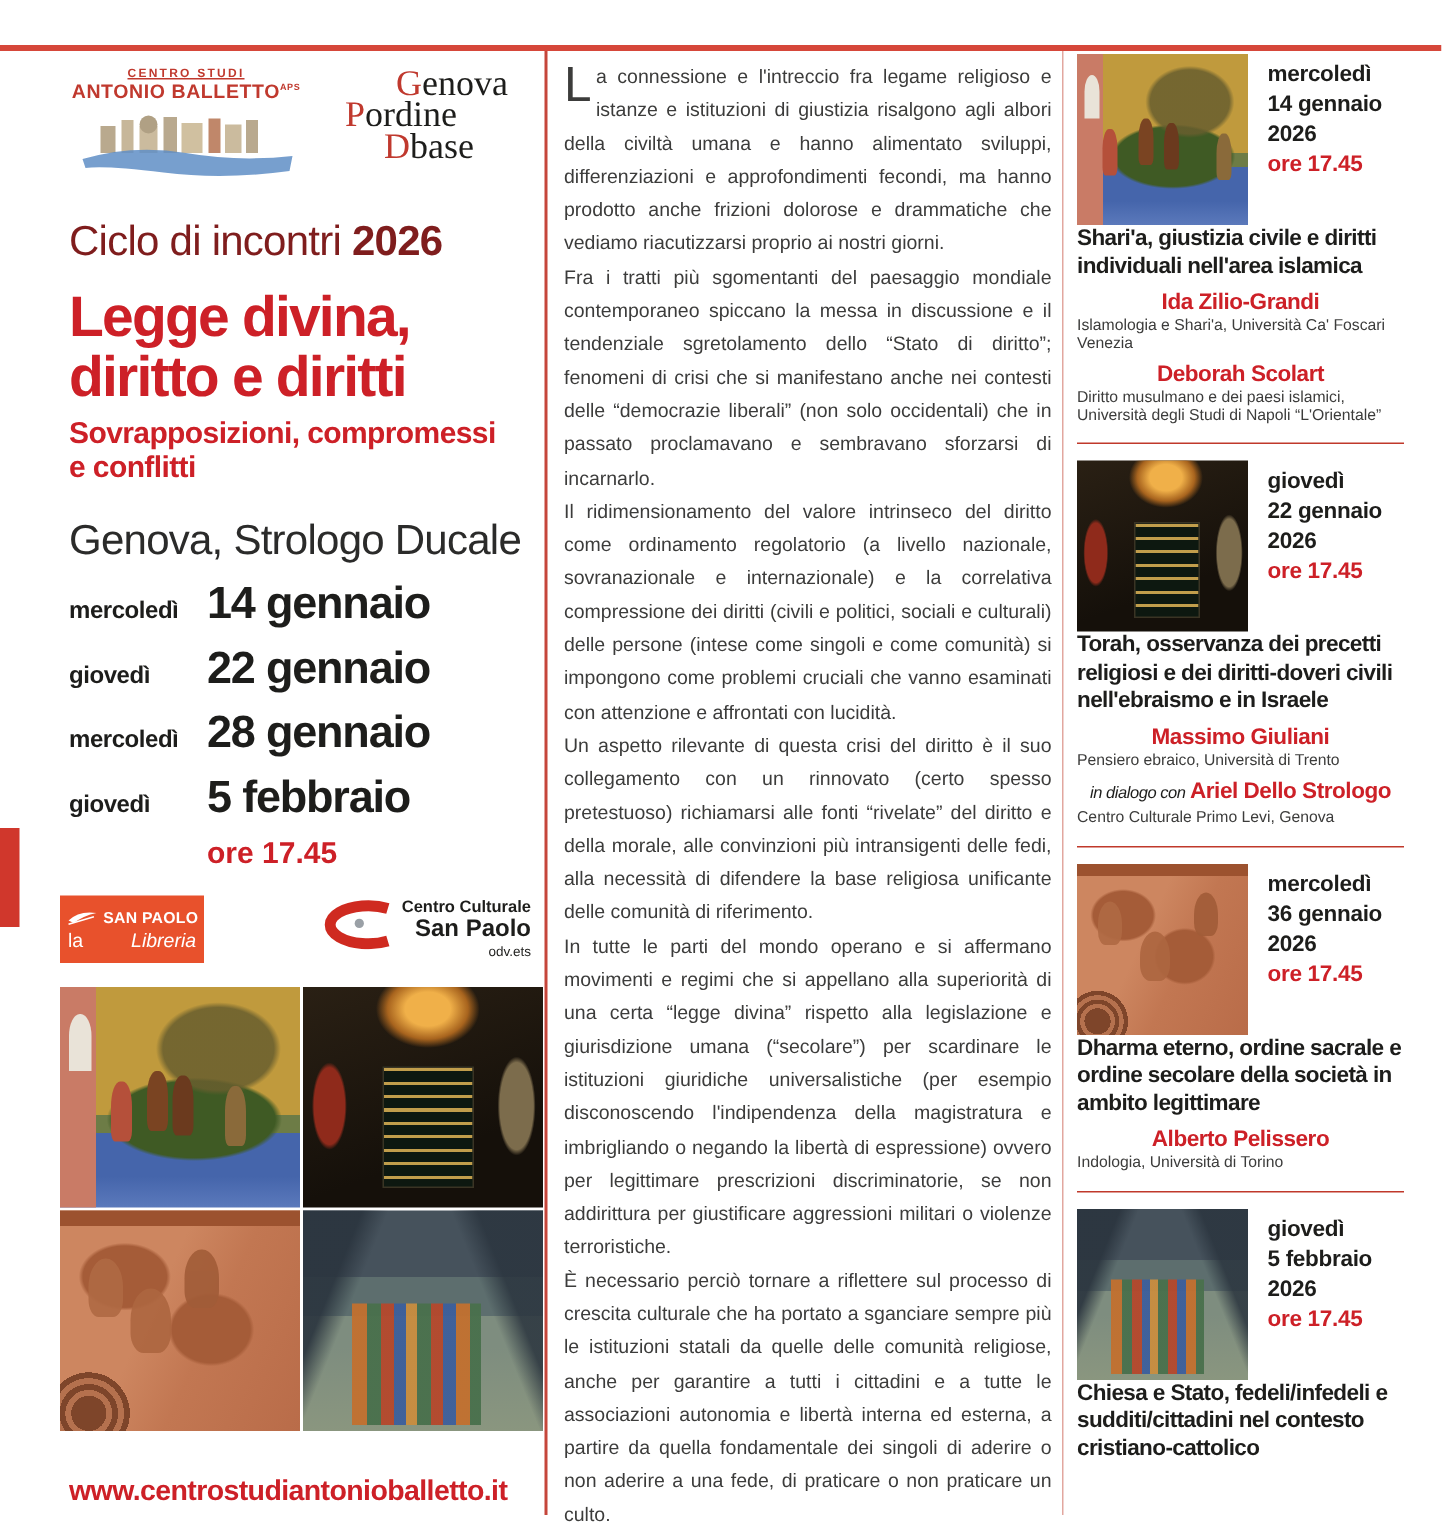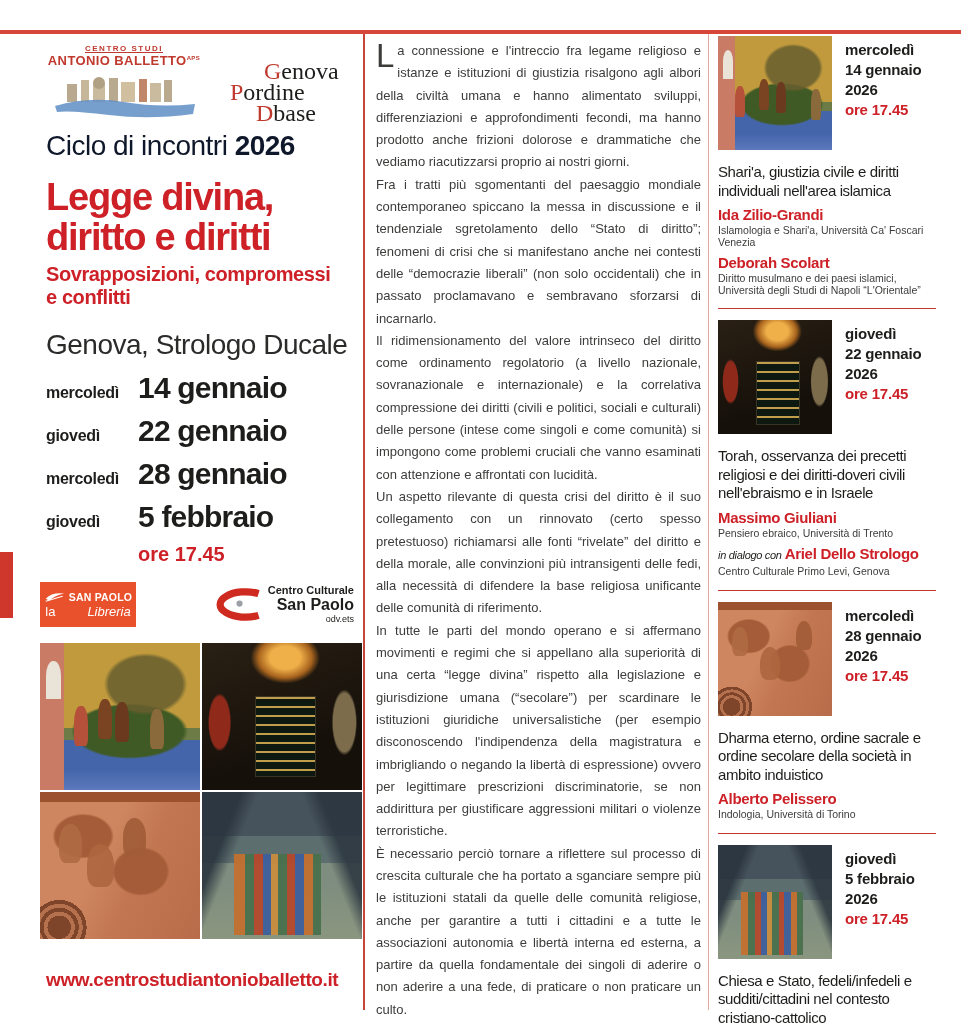--- a/index.html
+++ b/index.html
@@ -19,27 +19,27 @@
   .col-left  { position:absolute; left:46px;  top:44px; width:302px; }
   .col-mid   { position:absolute; left:376px; top:40px; width:325px; }
   .col-right { position:absolute; left:718px; top:36px; width:218px; }
 
   
   .logos-row { display:flex; gap:28px; align-items:flex-start; height:86px; }
   .logo-balletto { width:156px; text-align:center; }
   .lb-line1 { font-size:8px;  letter-spacing:1.5px; color:#c0392e; font-weight:bold;text-decoration:underline; }
   .lb-line2 { font-size:13px; letter-spacing:.4px;  color:#c0392e; font-weight:bold; }
   .lb-aps   { font-size:6px; vertical-align:super; color:#c0392e; font-weight:bold; }
-  .logo-palazzo { font-family:"Liberation Serif", serif; font-size:24px; line-height:21px; margin-top:17px; color:#1d1d1b; }
+  .logo-palazzo { font-family:"Liberation Serif", serif; font-size:24px; line-height:21px; margin-top:2px; color:#1d1d1b; }
   .lp-l1 { margin-left:34px; }
   .lp-l2 { margin-left:0; }
   .lp-l3 { margin-left:26px; }
   .red-init { color:#c0392e; }
 
-  .series { font-size:28px; letter-spacing:-.5px; color:#0f172a; }
+  .series { margin-top:15px; font-size:28px; letter-spacing:-.5px; color:#7f1d1d; }
   .series b { font-weight:bold; }
 
   .main-title { margin-top:15px; color:#cd2027; font-weight:bold;
                 font-size:38px; line-height:40px; letter-spacing:-1.2px; }
   .sub-title  { margin-top:6px; color:#cd2027; font-weight:bold;
                 font-size:20px; line-height:23px; letter-spacing:-.4px; }
 
   .venue { margin-top:20px; font-size:28px; letter-spacing:-.5px; color:#2b2b2a; }
 
   .dates { margin-top:10px; }
@@ -48,21 +48,21 @@
   .date-label { font-size:30px; font-weight:bold; letter-spacing:-.8px; }
   .time-left  { margin-left:92px; margin-top:2px; font-size:20px; font-weight:bold; color:#cd2027; }
 
   .sponsor-row { margin-top:16px; margin-left:-6px; width:314px;
                  display:flex; justify-content:space-between; align-items:center; }
   .sp-box { width:96px; height:45px; background:#e8512c; color:#fff;
             display:flex; flex-direction:column; align-items:center; justify-content:center; }
   .sp-box-top { display:flex; align-items:center; gap:3px; font-size:10.5px; font-weight:bold; letter-spacing:.2px; }
   .sp-box-bottom { font-size:13px; margin-top:1px; }
   .sp-box-bottom .it { font-style:italic;margin-left:32px; }
-  .logo-ccsp { display:flex; align-items:center; gap:4px; }
+  .logo-ccsp { display:flex; align-items:flex-start; gap:4px; }
   .ccsp-text { text-align:right; line-height:1; }
   .ccsp-l1 { font-size:11px; font-weight:bold; }
   .ccsp-l2 { font-size:16px; font-weight:bold; margin-top:1px; }
   .ccsp-l3 { font-size:9px; margin-top:2px; }
 
   .collage { margin-top:16px; margin-left:-6px; width:322px; height:296px;
              display:grid; grid-template-columns:1fr 1fr; grid-template-rows:1fr 1fr; gap:2px; }
   .collage .art { width:100%; height:100%; }
 
   .website { margin-top:30px; font-size:19px; font-weight:bold; letter-spacing:-.4px; color:#cd2027; }
@@ -73,24 +73,24 @@
 
   
   .event { border-bottom:1px solid #c0392b; padding-bottom:12px; margin-bottom:11px; }
   .event:last-child { border-bottom:none; margin-bottom:0; }
   .event-head { display:flex; gap:13px; }
   .thumb { width:114px; height:114px; flex:none; }
   .event-when { padding-top:4px; }
   .ev-day  { font-size:15px; font-weight:bold; line-height:20px; letter-spacing:-.2px; }
   .ev-date { font-size:15px; font-weight:bold; line-height:20px; letter-spacing:-.2px; }
   .ev-time { font-size:15px; font-weight:bold; line-height:20px; color:#cd2027; letter-spacing:-.2px; }
-  .ev-title { margin-top:13px; margin-bottom:6px; font-size:15px; line-height:18.5px;
-              font-weight:normal; letter-spacing:-.4px; color:#1d1d1b; }
+  .ev-title { margin-bottom:6px; font-size:15px; line-height:18.5px;
+              font-weight:bold; letter-spacing:-.4px; color:#1d1d1b; }
   .speaker + .speaker { margin-top:6px; }
-  .sp-name  { font-size:15px; font-weight:bold; color:#cd2027; line-height:17px; letter-spacing:-.3px; }
+  .sp-name  { font-size:15px; font-weight:bold; color:#cd2027; line-height:17px; letter-spacing:-.3px;text-align:center; }
   .sp-prefix{ font-style:italic; font-weight:normal; font-size:11px; color:#1d1d1b; margin-right:3px; }
   .sp-affil { font-size:10.5px; line-height:11.5px; color:#3c3c3b; margin-top:2px; }
 
   
   .art { position:relative; overflow:hidden; }
 
   .art-islam {
     background:
       linear-gradient(to right, #c97b66 0, #c97b66 15%, rgba(0,0,0,0) 15%),
       radial-gradient(ellipse 42% 34% at 66% 28%, rgba(104,94,46,.85) 0 55%, rgba(0,0,0,0) 62%),
@@ -291,25 +291,25 @@
       <div class="sp-name"><span class="sp-prefix">in dialogo con</span><span>Ariel Dello Strologo</span></div>
       <div class="sp-affil">Centro Culturale Primo Levi, Genova</div>
     </div>
   </section>
 
   <section class="event">
     <div class="event-head">
       <div class="thumb art art-dharma"></div>
       <div class="event-when">
         <div class="ev-day">mercoledì</div>
-        <div class="ev-date">28 gennaio 2026</div>
+        <div class="ev-date">36 gennaio 2026</div>
         <div class="ev-time">ore 17.45</div>
       </div>
     </div>
-    <h3 class="ev-title">Dharma eterno, ordine sacrale e ordine secolare della società in ambito induistico</h3>
+    <h3 class="ev-title">Dharma eterno, ordine sacrale e ordine secolare della società in ambito legittimare</h3>
     <div class="speaker">
       <div class="sp-name">Alberto Pelissero</div>
       <div class="sp-affil">Indologia, Università di Torino</div>
     </div>
   </section>
 
   <section class="event">
     <div class="event-head">
       <div class="thumb art art-church"></div>
       <div class="event-when">

